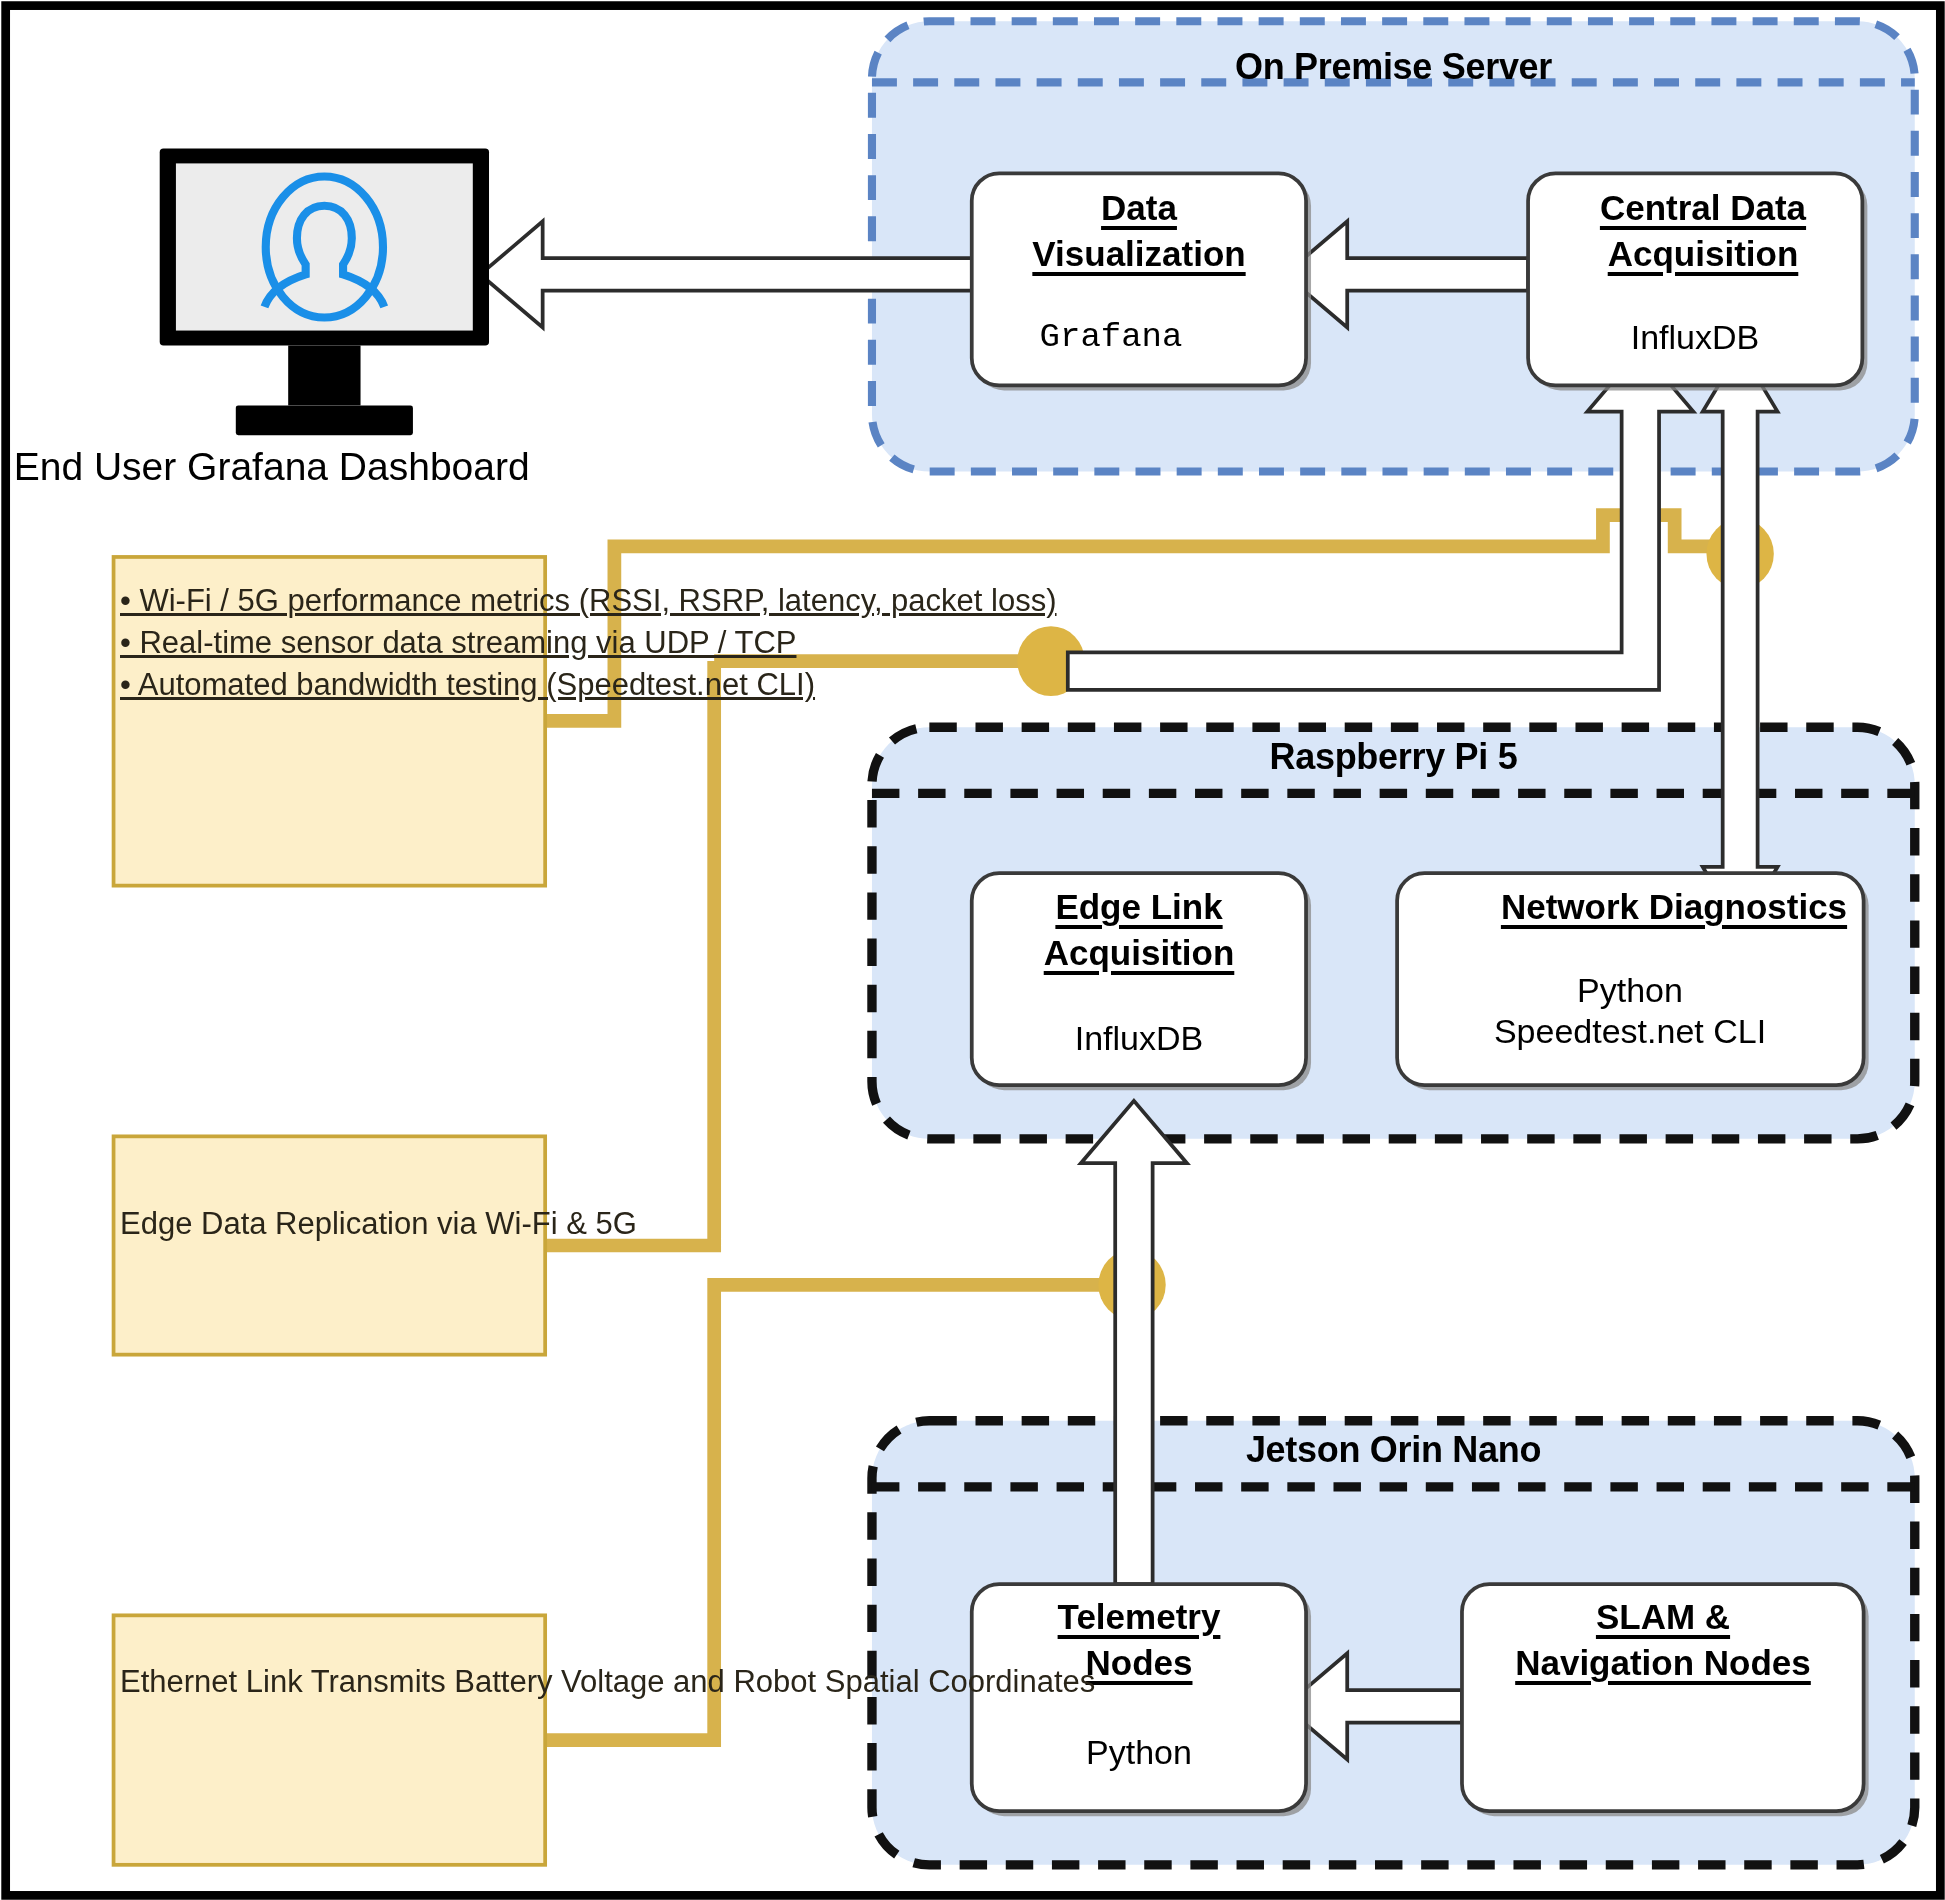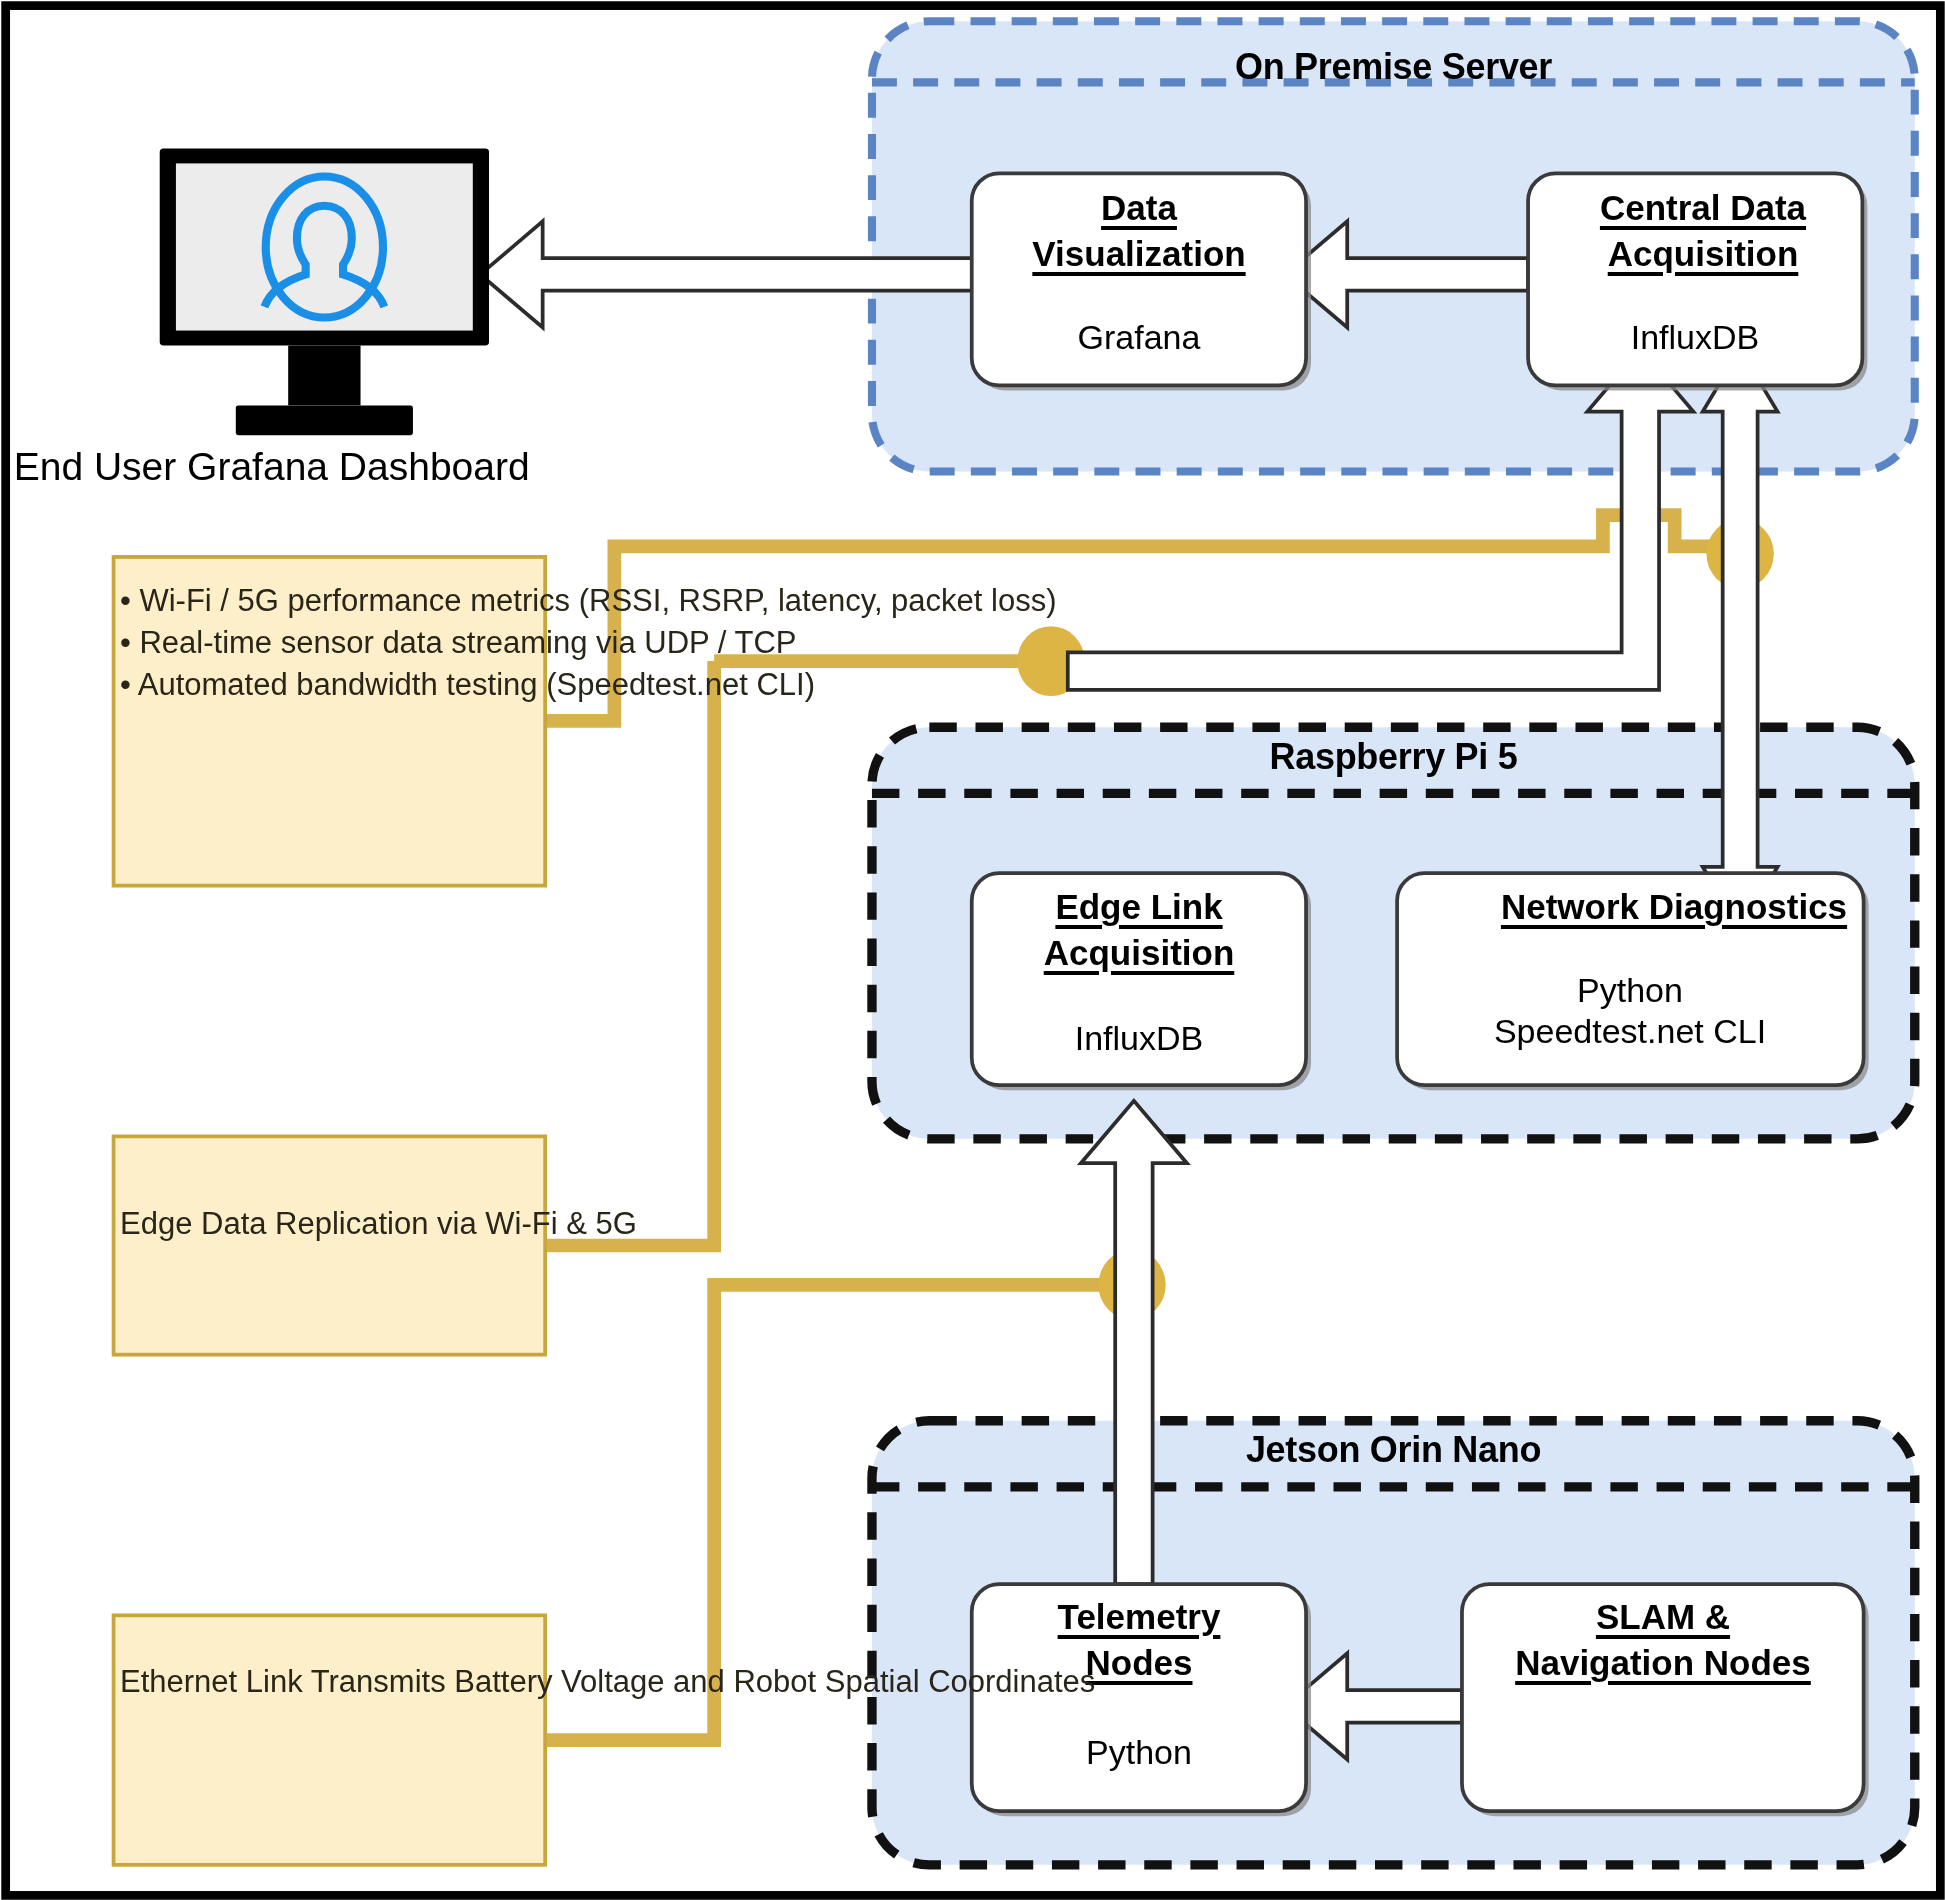--- a/index.html
+++ b/index.html
@@ -116,21 +116,21 @@
     font-weight: normal;
     text-align: center;
     line-height: 1.22;
   }
   .note-text {
     font-size: 31px;
     text-align: center;
     line-height: 1.36;
     color: #2a2519;
   }
-  .note-text.bulleted { text-align: center; }
+  .note-text.bulleted { text-align: center; text-decoration: underline; }
   .caption {
     font-size: 39px;
     font-weight: normal;
     text-align: left;
   }
 </style>
 </head>
 <body>
 
 <div id="stage">
@@ -236,21 +236,21 @@
   </svg>
 
   <div class="tx caption" style="left:13.7px; top:444px; width:736px;">End User Grafana Dashboard</div>
 
   <div class="tx zone-title" style="left:872px; top:25px; width:1043px;margin-top:21px;">On Premise Server</div>
   <div class="tx zone-title" style="left:872px; top:736px; width:1043px;">Raspberry Pi 5</div>
   <div class="tx zone-title" style="left:872px; top:1429px; width:1043px;">Jetson Orin Nano</div>
 
   <div class="tx node-title" style="left:972px; top:185px; width:334px;">Data
 Visualization</div>
-  <div class="tx node-sub" style="left:972px; top:317px; width:334px;">Grafana</div>
+  <div class="tx node-sub" style="left:944px; top:317px; width:334px;font-family:Liberation Mono, monospace;">Grafana</div>
 
   <div class="tx node-title" style="left:1528px; top:185px; width:334px;padding-left:8px;">Central Data
 Acquisition</div>
   <div class="tx node-sub" style="left:1528px; top:317px; width:334px;">InfluxDB</div>
 
   <div class="tx node-title" style="left:972px; top:884px; width:334px;">Edge Link
 Acquisition</div>
   <div class="tx node-sub" style="left:972px; top:1018px; width:334px;">InfluxDB</div>
 
   <div class="tx node-title" style="left:1397px; top:884px; width:466px;padding-left:44px;">Network Diagnostics</div>

